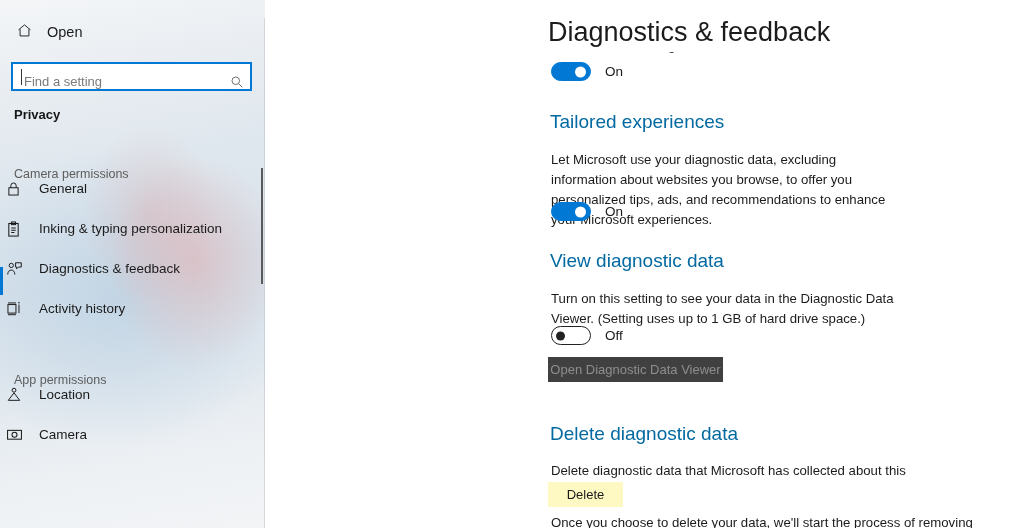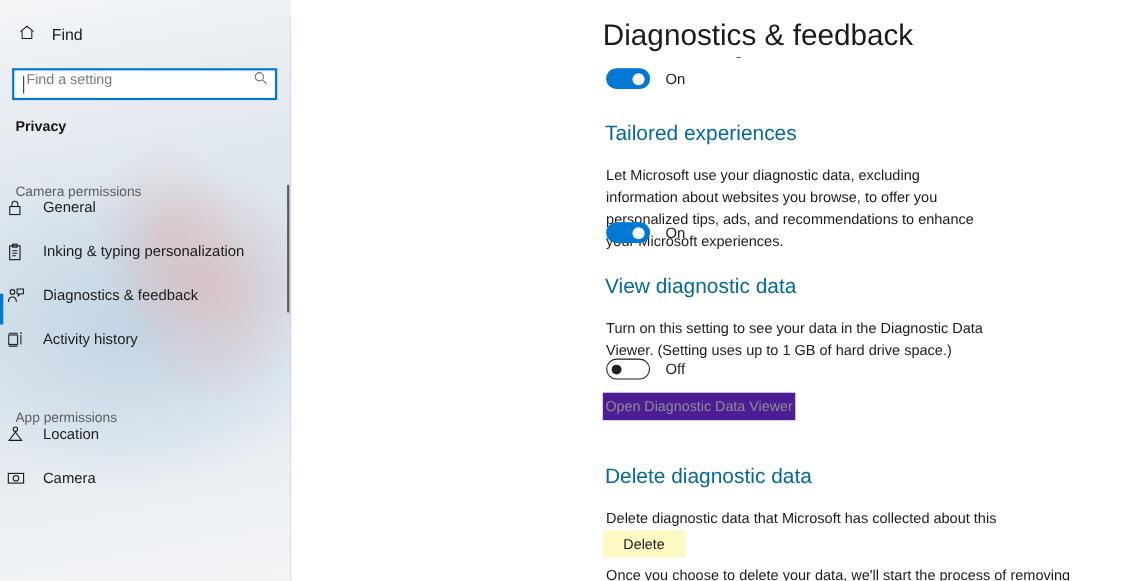--- a/index.html
+++ b/index.html
@@ -58,21 +58,21 @@
     margin: 16px 13px 0 11px;
     height: 29px;
     position: relative;
   }
   .search-box {
     width: 241px;
     height: 29px;
     background: #ffffff;
     border: 2px solid #0078d4;
     display: flex;
-    align-items: flex-start;
+    align-items: flex-end;
     padding: 0 6px 0 8px;
     position: relative;
   }
   .caret {
     position: absolute;
     left: 8px;
     top: 5px;
     width: 1px;
     height: 16px;
     background: #333;
@@ -221,21 +221,21 @@
 
   .btn {
     position: absolute;
     font-family: "Liberation Sans", sans-serif;
     font-size: 13px;
     border: none;
     text-align: center;
     white-space: nowrap;
   }
   .btn.disabled {
-    background: #4c1d95;
+    background: #404040;
     color: #8e8e8e;
     cursor: default;
   }
   .btn.enabled {
     background: #fef9c3;
     color: #1b1b1b;
     cursor: pointer;
   }
 </style>
 </head>
@@ -247,21 +247,21 @@
     <div class="sidebar-bg"></div>
     <div class="sidebar-inner">
 
       <div class="home-row">
         <span class="nav-ico">
           <svg width="17" height="17" viewBox="0 0 20 20" fill="none" stroke="#1b1b1b" stroke-width="1.1">
             <path d="M3 9.2 L10 3.4 L17 9.2"></path>
             <path d="M4.8 8.4 V16.4 H15.2 V8.4"></path>
           </svg>
         </span>
-        <span class="home-label">Find</span>
+        <span class="home-label">Open</span>
       </div>
 
       <div class="search-wrap">
         <div class="search-box">
           <span class="caret"></span>
           <span class="search-placeholder">Find a setting</span>
           <span class="search-icon">
             <svg width="14" height="14" viewBox="0 0 16 16" fill="none" stroke="#6b6b6b" stroke-width="1.1">
               <circle cx="6.6" cy="6.6" r="4.3"></circle>
               <path d="M9.9 9.9 L14 14"></path>

